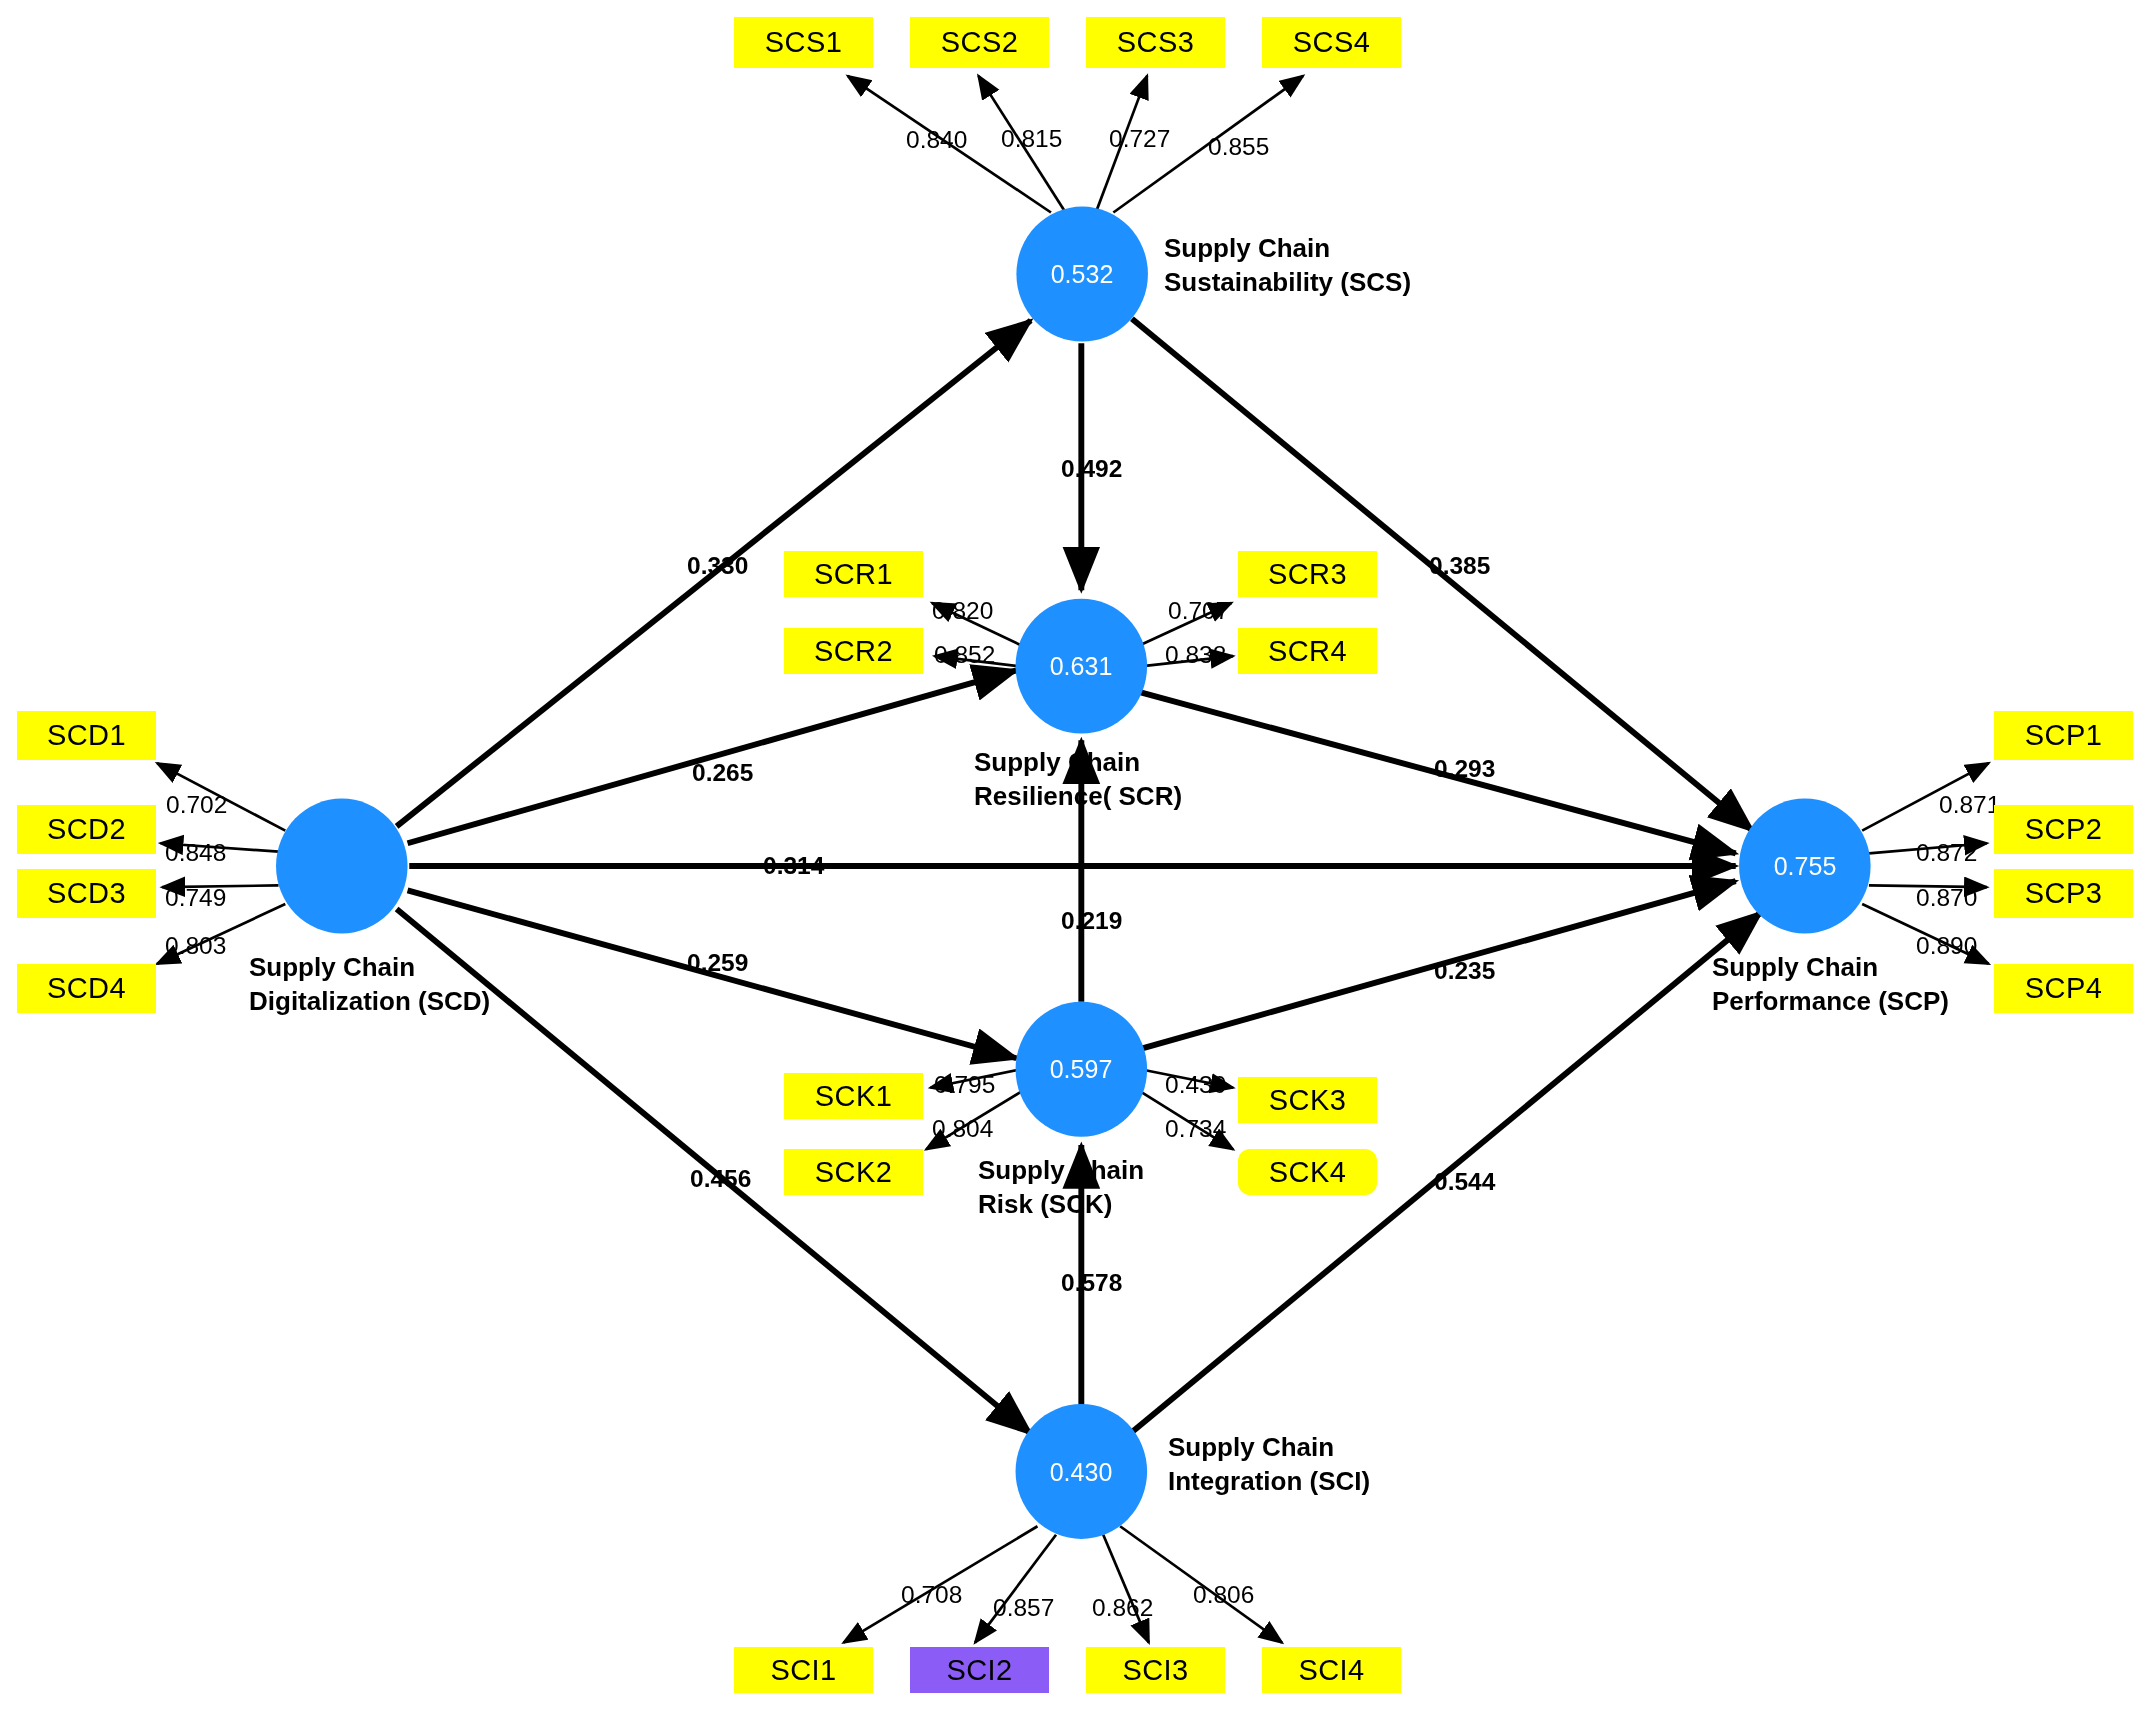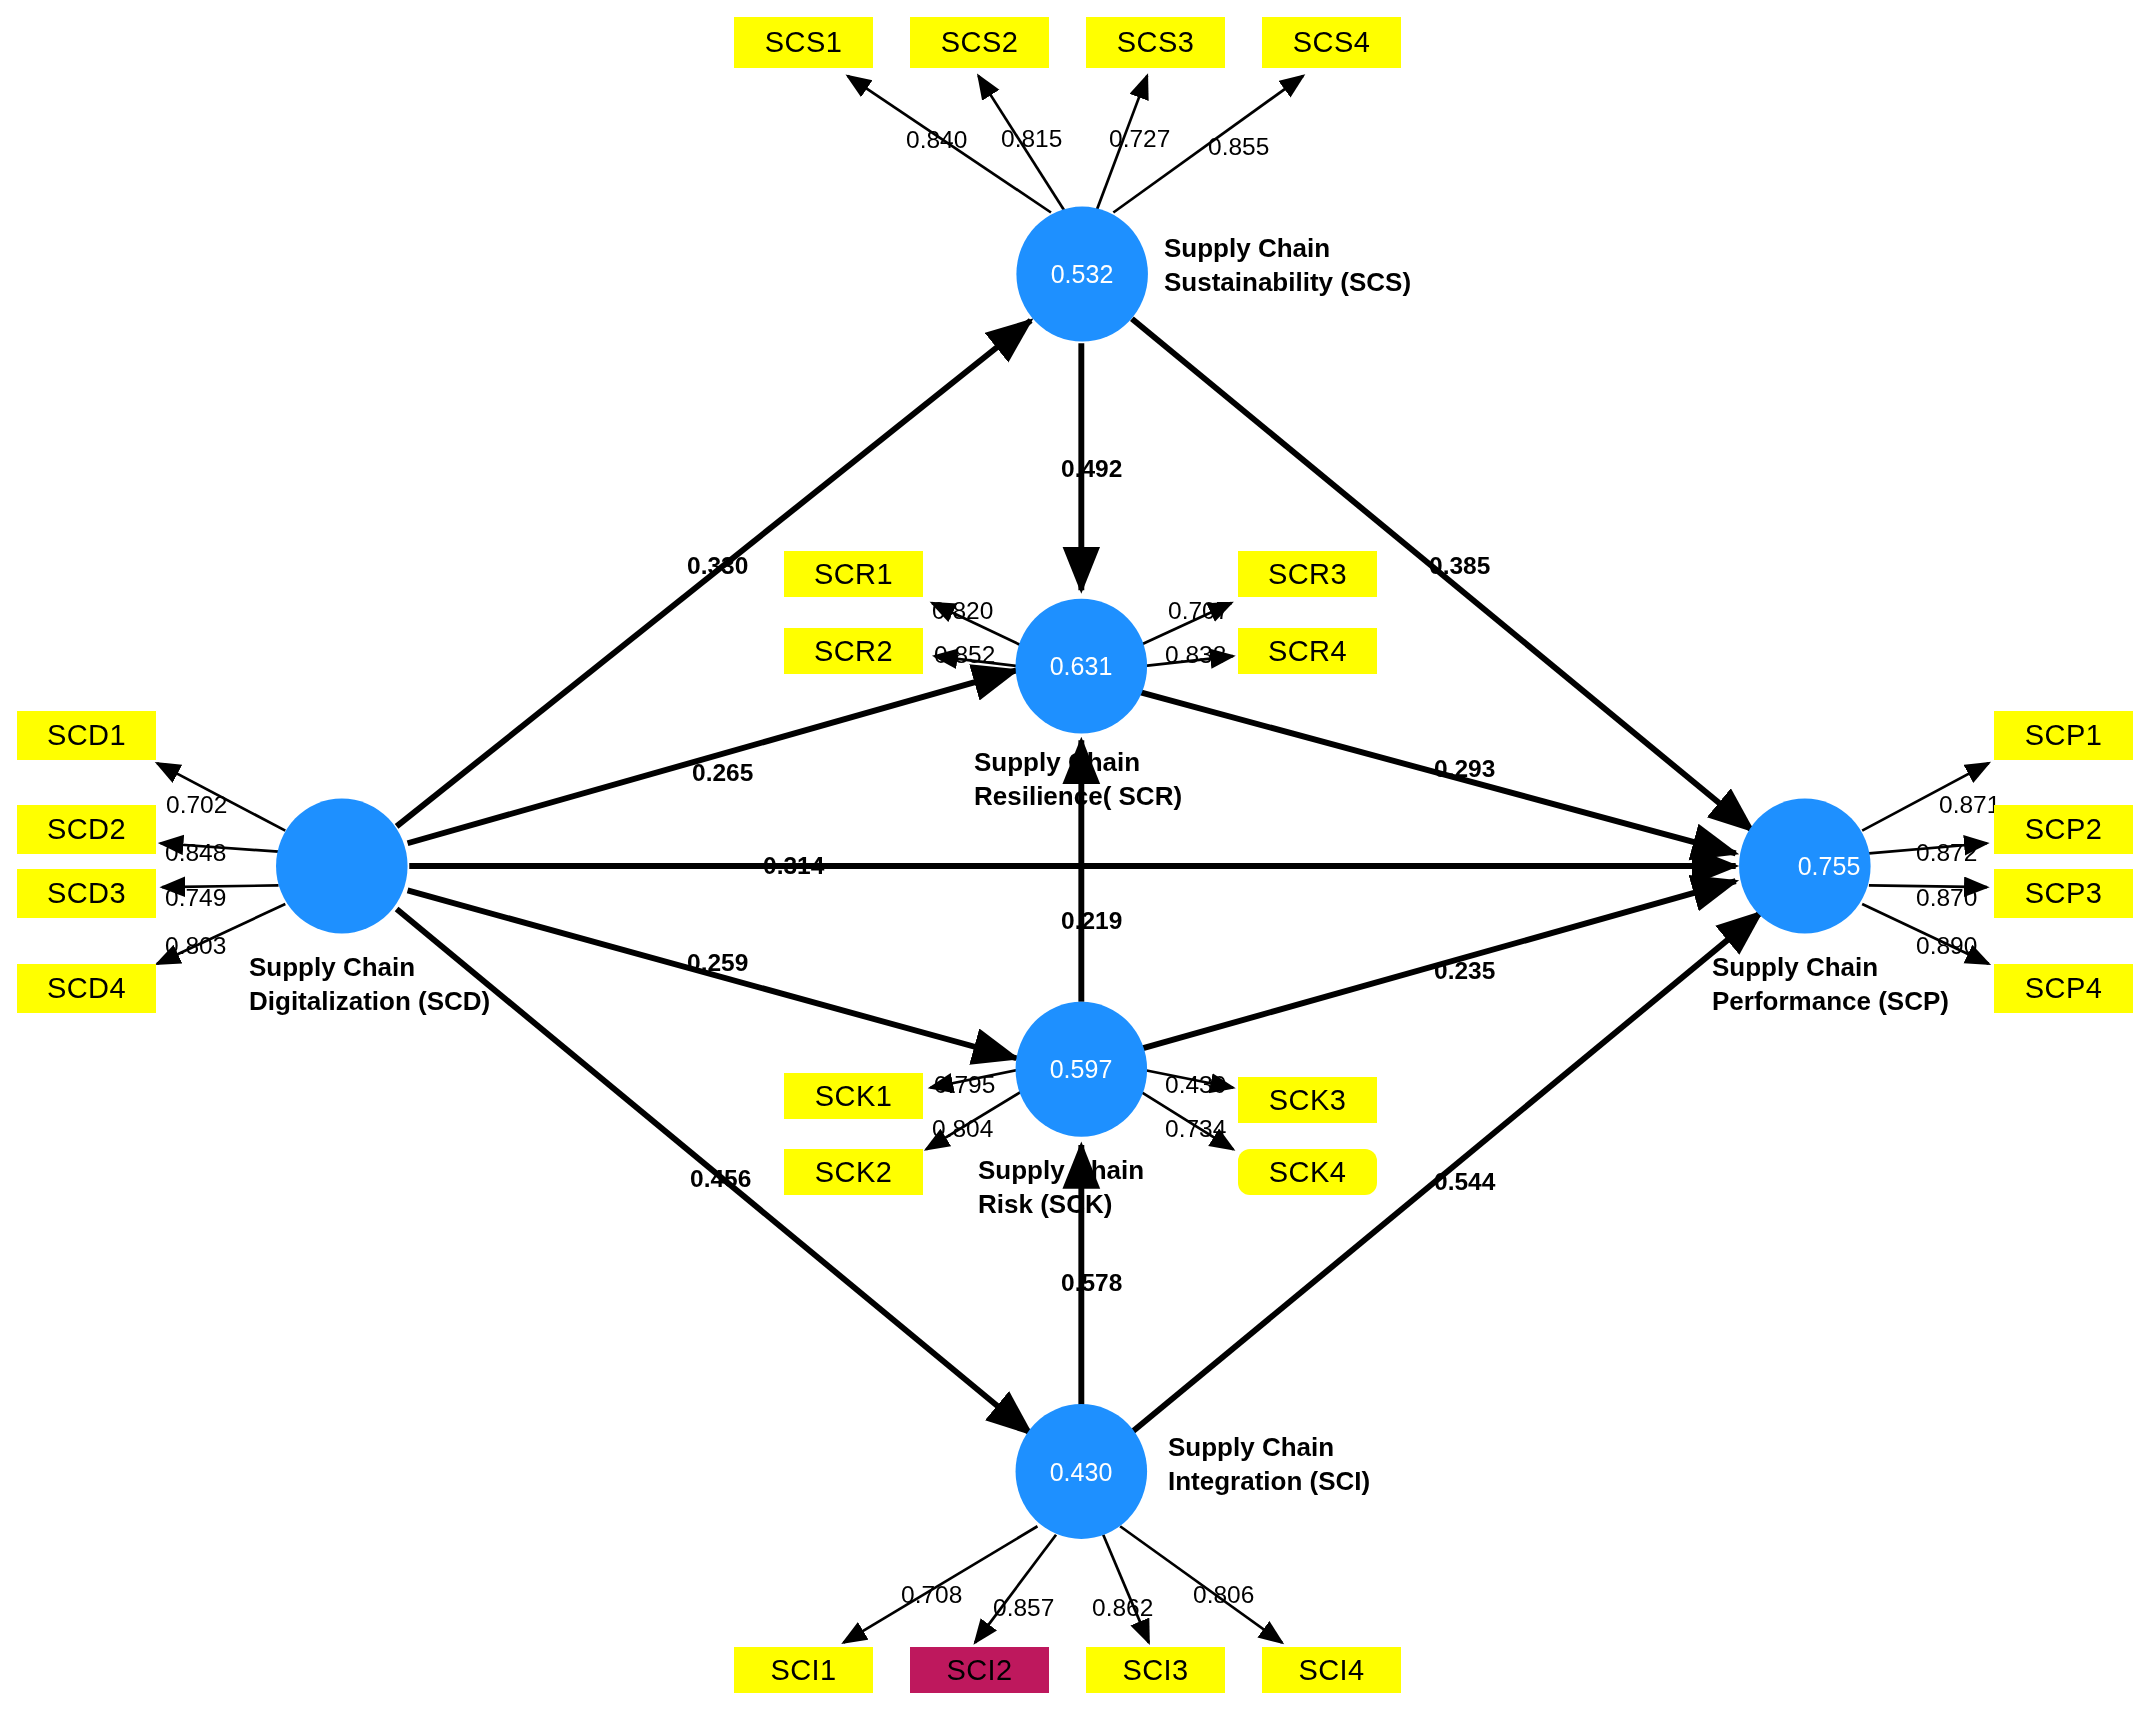--- a/index.html
+++ b/index.html
@@ -137,21 +137,21 @@
       <div class="ind-box" style="left: 784px; top: 1073px; width: 139px; height: 46px; background: rgb(255, 255, 0);">SCK1</div>
       <div class="coef" style="left: 934px; top: 1071px;">0.795</div>
       <div class="ind-box" style="left: 784px; top: 1149px; width: 139px; height: 46px; background: rgb(255, 255, 0);">SCK2</div>
       <div class="coef" style="left: 932px; top: 1115px;">0.804</div>
       <div class="ind-box" style="left: 1238px; top: 1077px; width: 139px; height: 46px; background: rgb(255, 255, 0);">SCK3</div>
       <div class="coef" style="left: 1165px; top: 1071px;">0.430</div>
       <div class="ind-box" style="left: 1238px; top: 1149px; width: 139px; height: 46px; background: rgb(255, 255, 0); border-radius: 12px;">SCK4</div>
       <div class="coef" style="left: 1165px; top: 1115px;">0.734</div>
       <div class="ind-box" style="left: 734px; top: 1647px; width: 139px; height: 46px; background: rgb(255, 255, 0);">SCI1</div>
       <div class="coef" style="left: 901px; top: 1581px;">0.708</div>
-      <div class="ind-box" style="left: 910px; top: 1647px; width: 139px; height: 46px; background: #be185d;">SCI2</div>
+      <div class="ind-box" style="left: 910px; top: 1647px; width: 139px; height: 46px; background: #8b5cf6;">SCI2</div>
       <div class="coef" style="left: 993px; top: 1594px;">0.857</div>
       <div class="ind-box" style="left: 1086px; top: 1647px; width: 139px; height: 46px; background: rgb(255, 255, 0);">SCI3</div>
       <div class="coef" style="left: 1092px; top: 1594px;">0.862</div>
       <div class="ind-box" style="left: 1262px; top: 1647px; width: 139px; height: 46px; background: rgb(255, 255, 0);">SCI4</div>
       <div class="coef" style="left: 1193px; top: 1581px;">0.806</div>
       <div class="ind-box" style="left: 1994px; top: 711px; width: 139px; height: 49px; background: rgb(255, 255, 0);">SCP1</div>
       <div class="coef" style="left: 1916px; top: 791px; margin-left: 23px;">0.871</div>
       <div class="ind-box" style="left: 1994px; top: 805px; width: 139px; height: 49px; background: rgb(255, 255, 0);">SCP2</div>
       <div class="coef" style="left: 1916px; top: 839px;">0.872</div>
       <div class="ind-box" style="left: 1994px; top: 869px; width: 139px; height: 49px; background: rgb(255, 255, 0);">SCP3</div>
@@ -165,19 +165,19 @@
       <div class="lv-label" style="left: 974px; top: 746px;">Supply Chain
 Resilience( SCR)</div>
       <div class="lv-label" style="left: 249px; top: 951px;">Supply Chain
 Digitalization (SCD)</div>
       <div class="circle-val" style="left: 1015px; top: 1052px; width: 132px; height: 34px; color: rgb(255, 255, 255);">0.597</div>
       <div class="lv-label" style="left: 978px; top: 1154px;">Supply Chain
 Risk (SCK)</div>
       <div class="circle-val" style="left: 1015px; top: 1455px; width: 132px; height: 34px; color: rgb(255, 255, 255);">0.430</div>
       <div class="lv-label" style="left: 1168px; top: 1431px;">Supply Chain
 Integration (SCI)</div>
-      <div class="circle-val" style="left: 1739px; top: 849px; width: 132px; height: 34px; color: rgb(255, 255, 255); padding-left: 24px;">0.755</div>
+      <div class="circle-val" style="left: 1739px; top: 849px; width: 132px; height: 34px; color: rgb(255, 255, 255);">0.755</div>
       <div class="lv-label" style="left: 1712px; top: 951px;">Supply Chain
 Performance (SCP)</div>
     </div>
 
 </div>
 
 
 </body></html>

